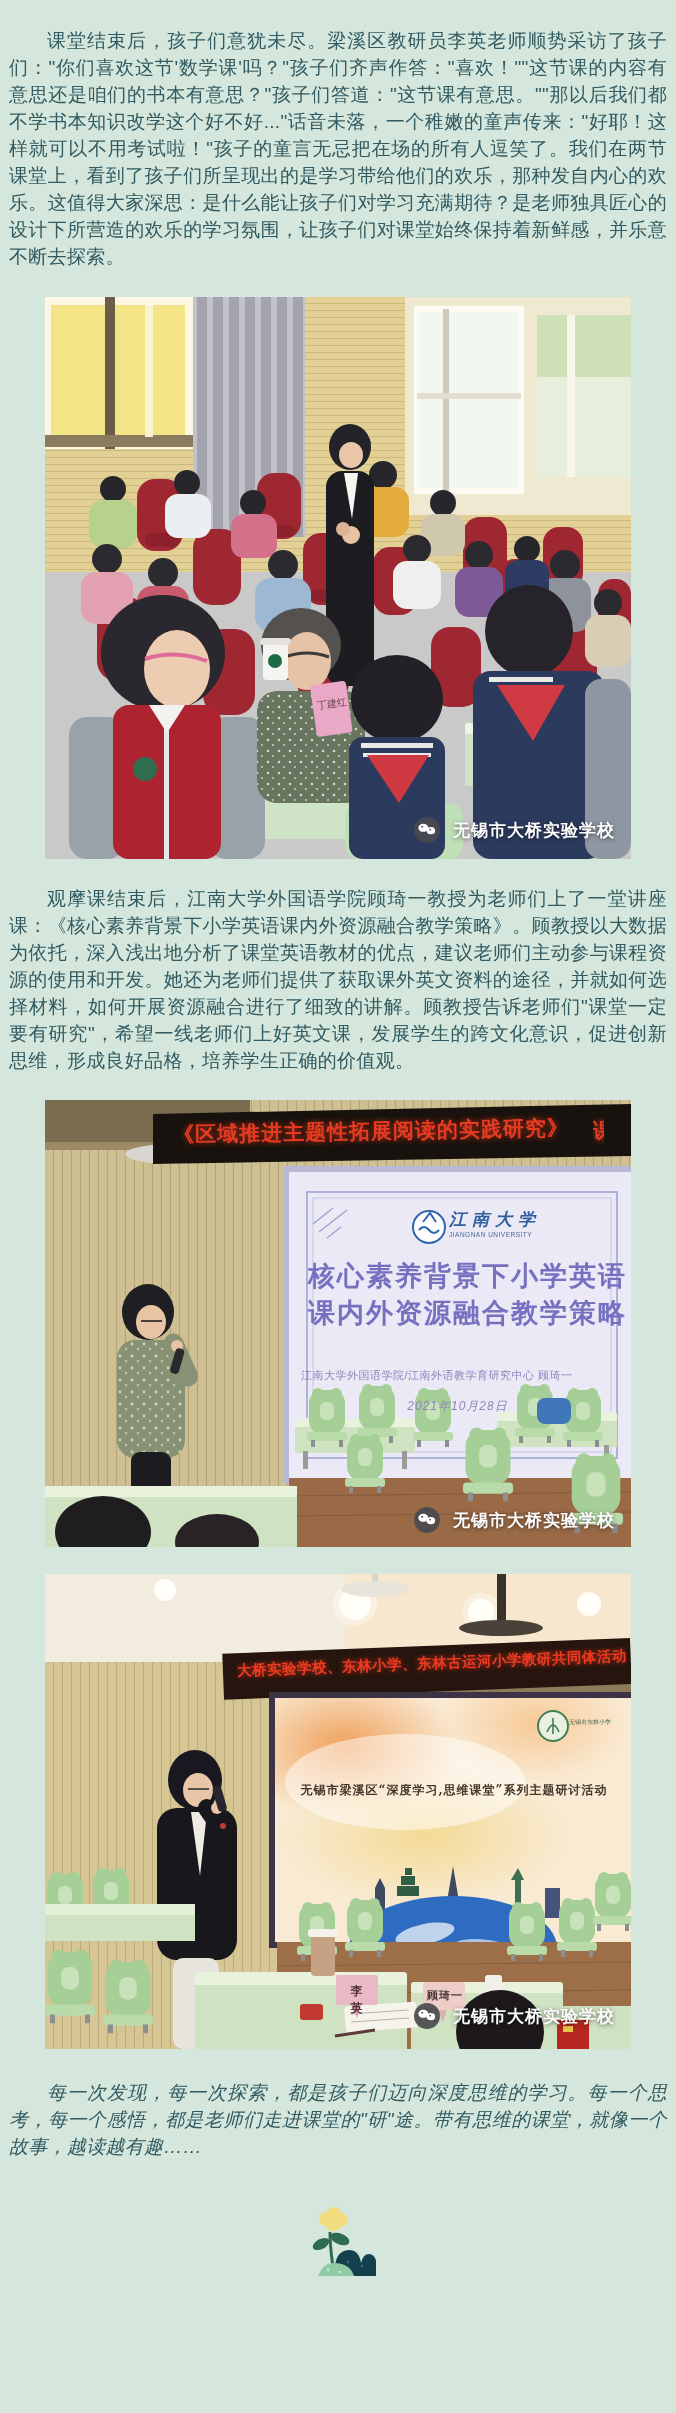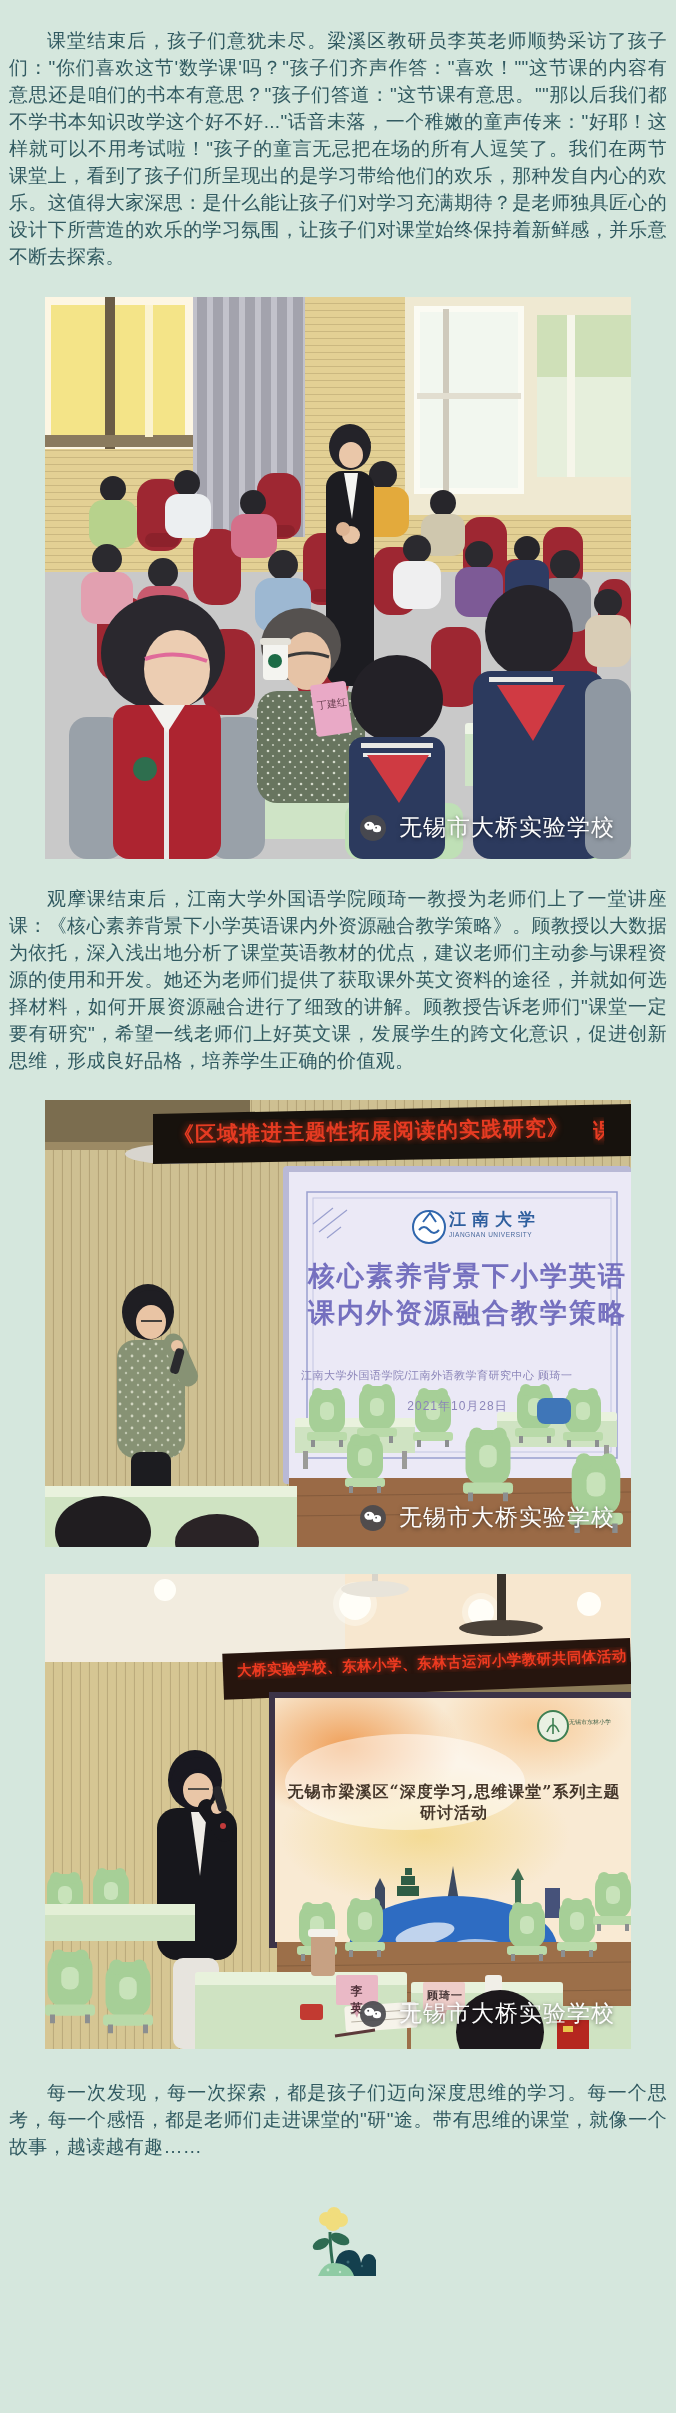--- a/index.html
+++ b/index.html
@@ -3,47 +3,47 @@
 <meta charset="utf-8">
 <title>教研活动文章</title>
 <style>
   html,body{margin:0;padding:0;}
   body{background:#d5e7dd;font-family:"Liberation Sans","DejaVu Sans",sans-serif;}
   .page{width:676px;margin:0 auto;background:#d5e7dd;color:#315a61;overflow:hidden;}
   .para{margin:26px 9px 0;font-size:19px;line-height:27px;text-align:justify;
         text-indent:2em;letter-spacing:.3px;color:#315a61;}
   .para.first{margin-top:27px;}
   .para.p3{margin-top:31px;}
-  .para.p4{margin-top:30px;}
+  .para.p4{margin-top:30px;font-style:italic;}
   figure.photo{position:relative;width:586px;margin:27px auto 0;padding:0;overflow:hidden;background:#c9c9c9;}
   figure.photo.ph2{margin-top:26px;}
   figure.photo svg{display:block;}
   .ovl{position:absolute;pointer-events:none;}
   
   .wm{position:absolute;right:16px;display:flex;align-items:center;gap:13px;color:#fcfcfc;
-      font-size:23px;font-weight:normal;letter-spacing:1px;text-shadow:0 1px 4px rgba(0,0,0,.55);}
+      font-size:17px;font-weight:bold;letter-spacing:1px;text-shadow:0 1px 4px rgba(0,0,0,.55);}
   .wm-icon{width:26px;height:26px;flex:0 0 auto;}
   
   .p2-banner{left:128px;top:17px;width:416px;color:#e63b22;font-size:21px;font-weight:bold;
              letter-spacing:1px;white-space:nowrap;overflow:hidden;transform:rotate(-1deg);
              text-shadow:0 0 7px rgba(232,60,30,.75);}
   .p2-banner-part{left:548px;top:17px;width:11px;color:#e63b22;font-size:21px;font-weight:bold;
              white-space:nowrap;overflow:hidden;transform:rotate(-1deg);text-shadow:0 0 7px rgba(232,60,30,.75);}
-  .p2-logo-cn{left:404px;top:108px;font-size:17px;color:#2f5f9e;
+  .p2-logo-cn{left:404px;top:108px;font-size:17px;color:#2f5f9e;font-style:italic;
               font-family:"DejaVu Serif",serif;letter-spacing:6px;font-weight:bold;}
   .p2-logo-en{left:404px;top:131px;font-size:6.5px;color:#49699c;letter-spacing:.5px;}
   .p2-title{left:256px;right:4px;top:158px;text-align:right;color:#7570bf;font-size:27px;
             font-weight:bold;line-height:37px;letter-spacing:2px;}
   .p2-sub{left:256px;right:4px;top:268px;text-align:left;font-size:11px;color:#8b85b9;letter-spacing:.5px;}
-  .p2-date{left:243px;right:4px;top:298px;text-align:center;font-size:12px;color:#8b85b9;letter-spacing:1px;}
+  .p2-date{left:243px;right:4px;top:298px;text-align:center;font-size:12px;color:#8b85b9;letter-spacing:1px;font-style:italic;}
   
   .p3-banner{left:192px;top:80px;width:390px;color:#ee3a20;font-size:14.5px;font-weight:bold;
              letter-spacing:.5px;white-space:nowrap;overflow:hidden;transform:rotate(-2.2deg);
              text-shadow:0 0 6px rgba(238,58,32,.8);}
-  .p3-screen-title{left:242px;right:10px;top:208px;text-align:center;font-size:16px;color:#45372b;
+  .p3-screen-title{left:242px;right:10px;top:208px;text-align:center;font-size:12px;color:#45372b;
              font-family:"DejaVu Serif",serif;font-weight:bold;letter-spacing:1px;}
   .p3-logo-label{left:524px;top:144px;width:54px;font-size:6px;line-height:8px;color:#41634a;}
   .card-text{position:absolute;text-align:center;pointer-events:none;}
   .card-djh{left:269px;top:400px;width:36px;font-size:10px;color:#6b4152;transform:rotate(-8deg);}
   .card-ly{left:293px;top:409px;width:40px;font-size:12px;font-weight:bold;color:#52323c;letter-spacing:7px;padding-left:4px;box-sizing:border-box;}
   .card-gqy{left:380px;top:414px;width:40px;font-size:11px;font-weight:bold;color:#4a3a3a;letter-spacing:1px;}
   
   .footer-art{display:block;margin:46px auto 30px;}
 </style>
 </head>

